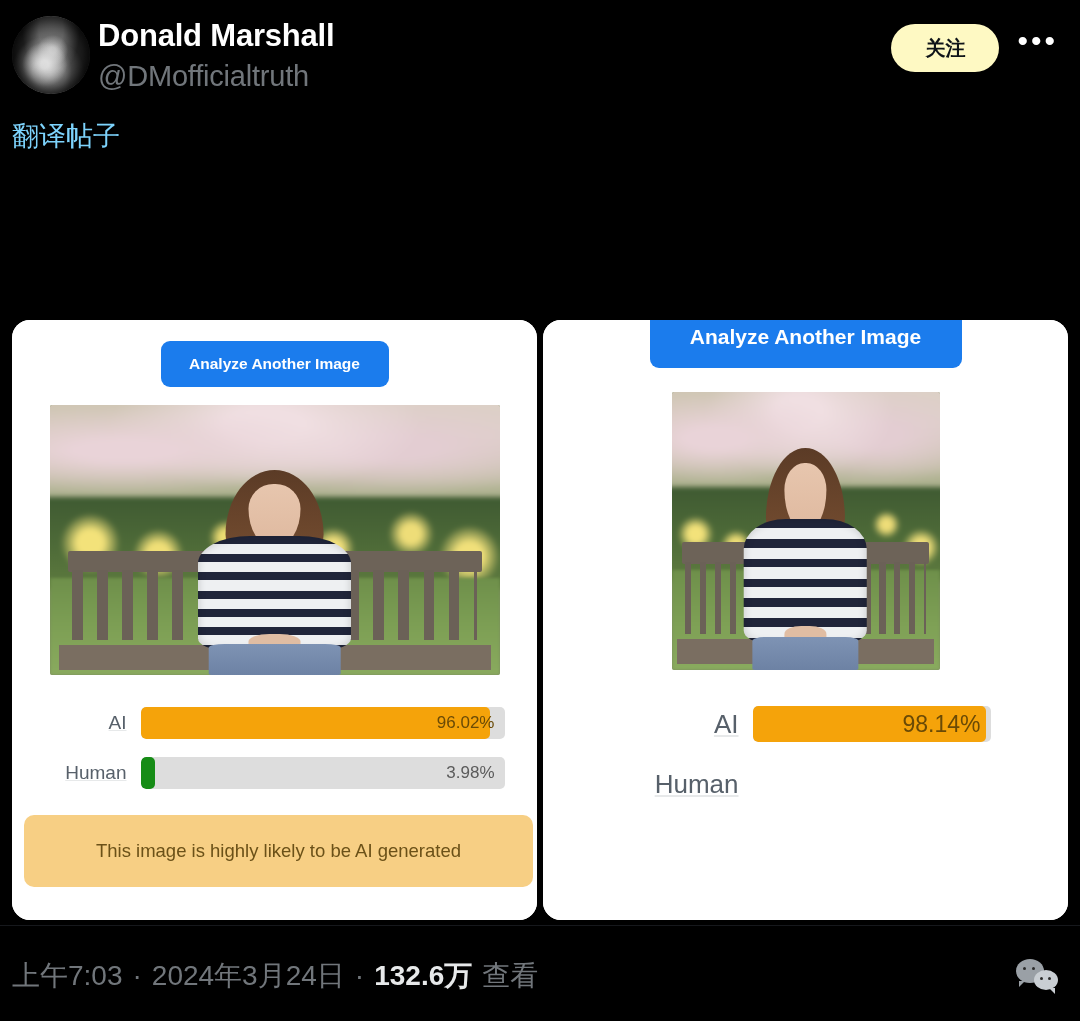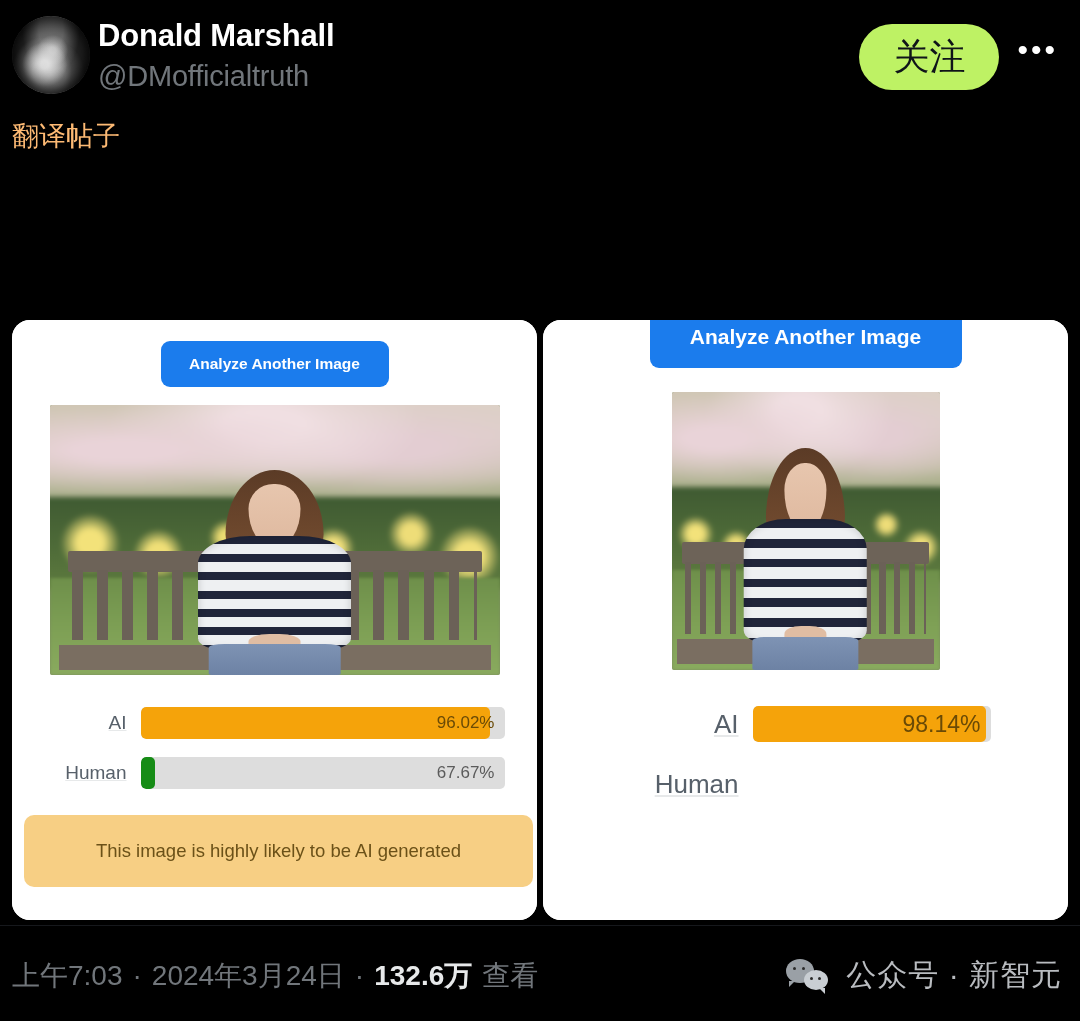--- a/index.html
+++ b/index.html
@@ -68,26 +68,26 @@
     letter-spacing: -0.2px;
   }
   .header-actions {
     margin-left: auto;
     display: flex;
     align-items: center;
     gap: 18px;
     padding-top: 12px;
   }
   .follow-btn {
-    background: #bef264;
+    background: #fef9c3;
     color: #0f1419;
     border: none;
     border-radius: 999px;
-    font-size: 36px;
-    font-weight: normal;
+    font-size: 20px;
+    font-weight: bold;
     padding: 13px 34px;
     cursor: pointer;
     font-family: "Liberation Sans", "DejaVu Sans", sans-serif;
     line-height: 1.1;
   }
   .more-btn {
     color: #ffffff;
     font-size: 30px;
     letter-spacing: 3px;
     padding: 0 6px 14px 0;
@@ -99,21 +99,21 @@
   .body-text {
     padding: 8px 20px 0 12px;
     font-size: 31.5px;
     line-height: 1.48;
     color: #e7e9ea;
     letter-spacing: -0.2px;
   }
   .translate-link {
     display: inline-block;
     margin: 10px 0 0 12px;
-    color: #fdba74;
+    color: #7dd3fc;
     font-size: 27px;
     cursor: pointer;
   }
 
   
   .media {
     position: absolute;
     left: 12px;
     top: 320px;
     width: 1056px;
@@ -508,21 +508,21 @@
             <div class="bar-label">AI</div>
             <div class="bar-track">
               <div class="bar-fill ai" style="width: 96.02%;"></div>
               <div class="bar-value on-fill">96.02%</div>
             </div>
           </div>
           <div class="bar-row">
             <div class="bar-label">Human</div>
             <div class="bar-track">
               <div class="bar-fill human" style="width: 3.98%;"></div>
-              <div class="bar-value">67.67%</div>
+              <div class="bar-value">3.98%</div>
             </div>
           </div>
         </div>
 
         <div class="verdict verdict-left">This image is highly likely to be AI generated</div>
       </div>
     </div>
 
     <div class="panel panel-right">
       <div class="card card-right">
@@ -578,17 +578,16 @@
       <span class="wechat-icon">
         <span class="b1">
             <i style="left:7px;top:8px"></i>
             <i style="left:16px;top:8px"></i>
           </span>
         <span class="b2">
             <i style="left:6px;top:7px"></i>
             <i style="left:14px;top:7px"></i>
           </span>
       </span>
-      <span class="wm-text">公众号 · 新智元</span>
     </div>
   </div>
 
 </div>
 
 </body></html>

